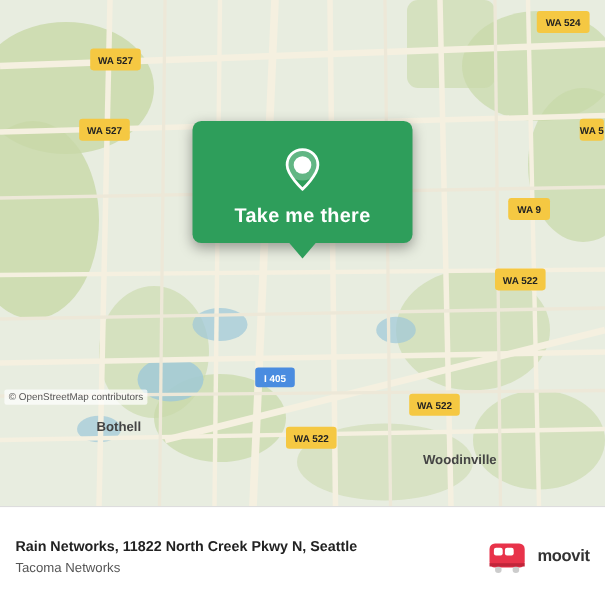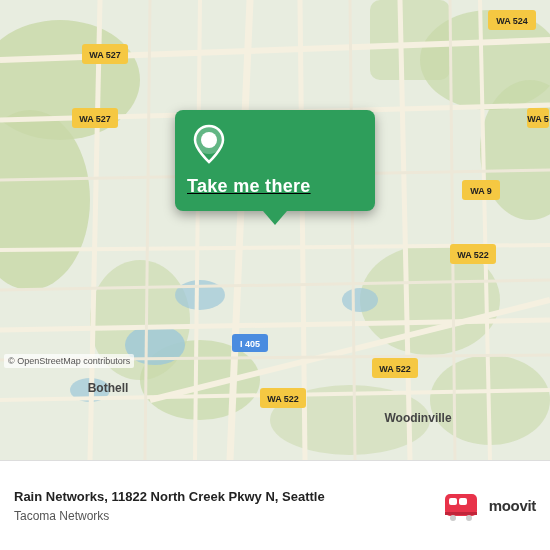--- a/index.html
+++ b/index.html
@@ -23,24 +23,23 @@
     
     #popup-card {
       position: absolute;
       top: 110px;
       left: 175px;
       width: 200px;
       background: #2e9e5b;
       border-radius: 8px;
       display: flex;
       flex-direction: column;
-      align-items: flex-start;
-      padding: 12px 12px 14px;
+      align-items: center;
+      padding: 22px 12px 14px;
       box-shadow: 0 4px 12px rgba(0,0,0,0.35);
-      text-decoration: underline;
     }
 
     #popup-pin-icon {
       width: 44px;
       height: 44px;
       margin-bottom: 10px;
     }
 
     #popup-button {
       background: transparent;

